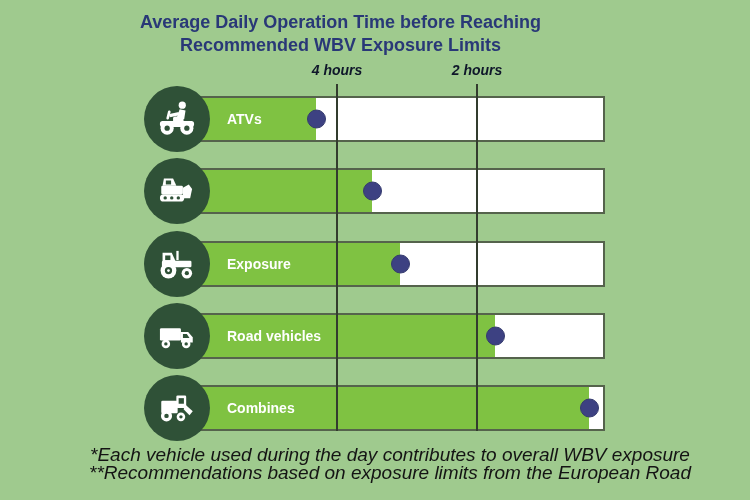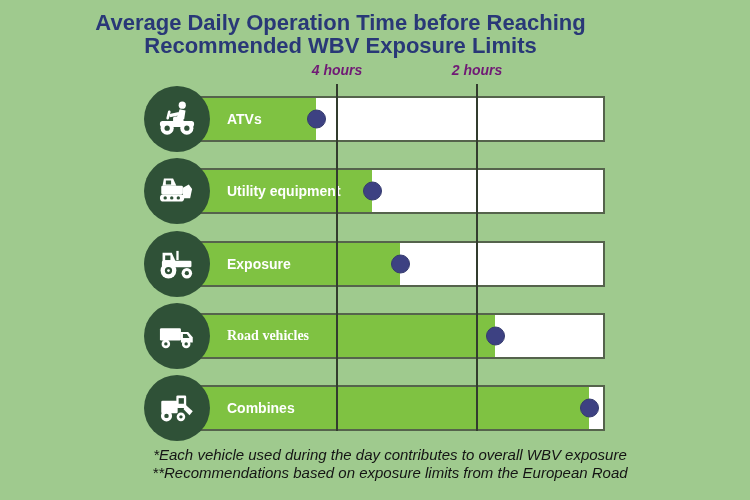--- a/index.html
+++ b/index.html
@@ -8,28 +8,28 @@
     font-family: "Liberation Sans", sans-serif;
     background: #9fca8e;
     position: relative;
     overflow: hidden;
   }
   .stage { position: absolute; left: 0; top: 0; width: 750px; height: 500px; background: #9fca8e; }
 
   .chart-title {
     position: absolute; top: 11px; left: 0; width: 681px;
     text-align: center; color: #293877;
-    font-size: 22px; font-weight: bold; line-height: 23px;
+    font-size: 18px; font-weight: bold; line-height: 23px;
     white-space: pre-line;
   }
 
   .tick-label {
     position: absolute; top: 62px;
     transform: translateX(-50%);
-    color: #701a75; font-size: 14px; font-style: italic; font-weight: bold;
+    color: #0f172a; font-size: 14px; font-style: italic; font-weight: bold;
   }
 
   .gridline {
     position: absolute; top: 84px; width: 2px; height: 347px;
     background: #333c2e; z-index: 5;
   }
 
   .row { position: absolute; left: 0; width: 750px; height: 46px; }
 
   .icon-circle {
@@ -58,21 +58,21 @@
   }
   .limit-dot {
     position: absolute; top: 50%; transform: translateY(-50%);
     width: 19px; height: 19px; border-radius: 50%;
     background: #3d4182; border: 1px solid #343a6e; z-index: 4;
   }
 
   .footnotes {
     position: absolute; top: 446px; left: 30px; width: 720px;
     text-align: center; color: #141414;
-    font-size: 15px; font-style: italic; line-height: 17.5px;
+    font-size: 19px; font-style: italic; line-height: 17.5px;
   }
 </style>
 </head>
 <body>
 
 <div class="stage">
 
   <div class="chart-title">Average Daily Operation Time before Reaching
 Recommended WBV Exposure Limits</div>
 
@@ -100,21 +100,20 @@
           <circle cx="17" cy="46" r="4" fill="#2f5137"></circle>
         <circle cx="47" cy="46" r="10" fill="#fff"></circle>
           <circle cx="47" cy="46" r="4" fill="#2f5137"></circle>
       </svg>
     </div>
   </div>
 
   <div class="row" style="top: 168.25px;">
     <div class="bar-track">
       <div class="bar-fill" style="width: 170px;"></div>
-      <div class="vehicle-label">Utility equipment</div>
       <div class="limit-dot" style="left: 160.5px;"></div>
     </div>
     <div class="icon-circle">
       <svg viewBox="0 0 64 64">
         <path d="M12 13 h14 l5 11 h-21 z" fill="#fff"></path>
         <rect x="15" y="16" width="8" height="6" fill="#2f5137"></rect>
         <rect x="8" y="24" width="33" height="13" rx="2" fill="#fff"></rect>
         <path d="M41 27 l9 -5 5 7 -3 14 -11 0 z" fill="#fff"></path>
         <rect x="6" y="37" width="37" height="11" rx="5.5" fill="#fff"></rect>
         <circle cx="14" cy="42.5" r="2.6" fill="#2f5137"></circle>
@@ -138,21 +137,21 @@
         <rect x="9" y="27" width="45" height="10" rx="2" fill="#fff"></rect>
         <circle cx="19" cy="42" r="12" fill="#fff"></circle>
           <circle cx="19" cy="42" r="5.5" fill="#2f5137"></circle>
           <circle cx="19" cy="42" r="2" fill="#fff"></circle>
         <circle cx="47" cy="46" r="8" fill="#fff"></circle>
           <circle cx="47" cy="46" r="3.2" fill="#2f5137"></circle>
       </svg>
     </div>
   </div>
 
-  <div class="row" style="top: 312.75px; font-family: Liberation Serif, serif;">
+  <div class="row" style="top: 312.75px;">
     <div class="bar-track">
       <div class="bar-fill" style="width: 293px;"></div>
       <div class="vehicle-label">Road vehicles</div>
       <div class="limit-dot" style="left: 283.5px;"></div>
     </div>
     <div class="icon-circle">
       <svg viewBox="0 0 64 64">
         <rect x="6" y="20" width="32" height="19" rx="2" fill="#fff"></rect>
         <path d="M38 26 h11 l7 8 v8 h-18 z" fill="#fff"></path>
         <path d="M41 29 h6 l4 6 h-10 z" fill="#2f5137"></path>

